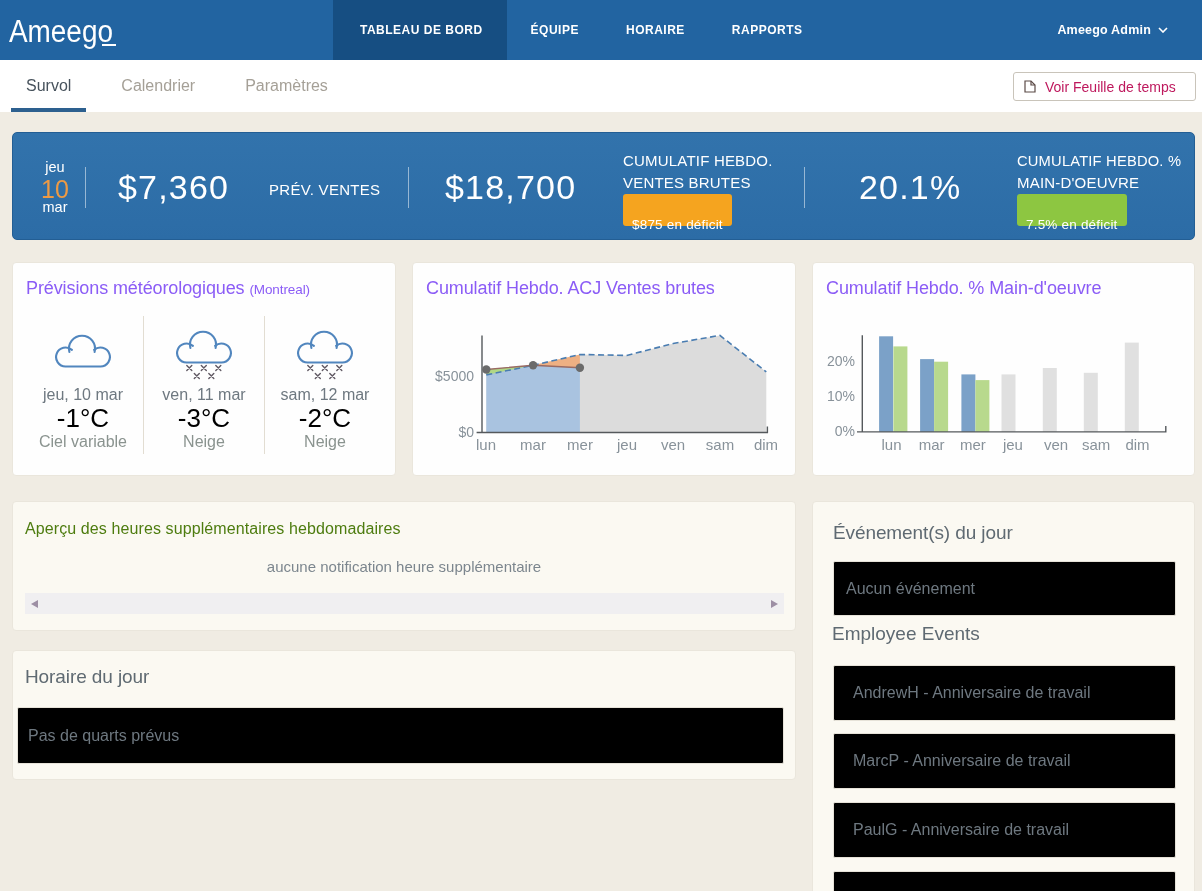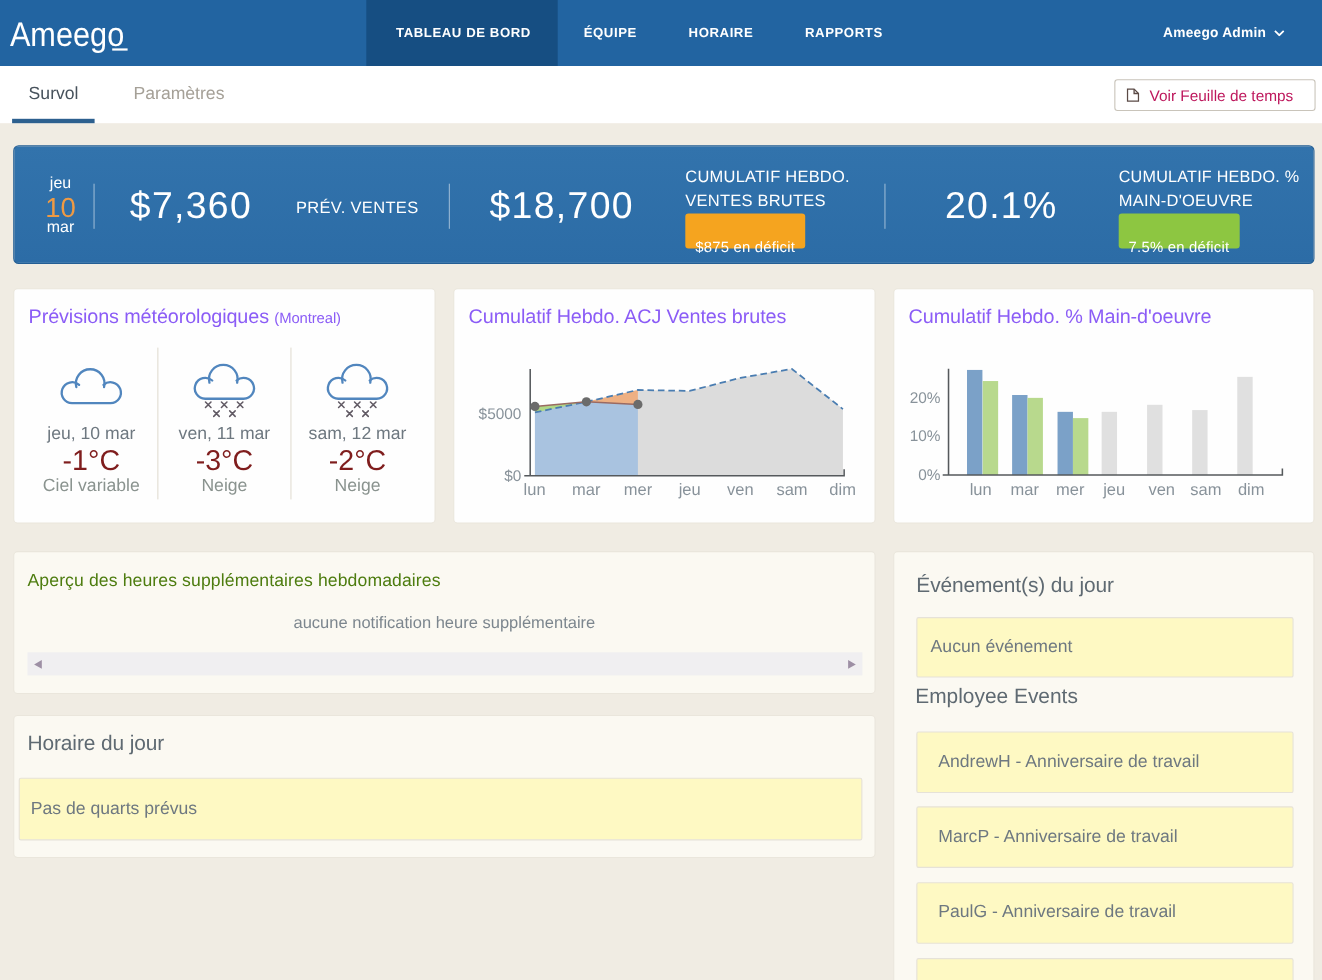--- a/index.html
+++ b/index.html
@@ -52,36 +52,36 @@
 .c3 { width:383px; height:214px; position:relative; background:#fefefe; }
 .card h2 { font-weight:400; font-size:18px; letter-spacing:-0.1px; color:#8b5cf6; position:absolute; left:13px; top:15px; }
 .card h2 .small { font-size:13.5px; }
 
 
 .wcols { position:absolute; top:53px; left:10px; right:10px; display:flex; }
 .wcol { flex:1; text-align:center; height:138px; }
 .wicon { height:50px; margin-top:14px; }
 .wcol + .wcol { border-left:1px solid #e2ddd2; }
 .wday { font-size:16px; color:#6e7880; margin-top:6px; }
-.wtemp { font-size:26px; color:#7f1d1d; margin-top:0px; line-height:1.12; }
+.wtemp { font-size:26px; color:#000000; margin-top:0px; line-height:1.12; }
 .wdesc { font-size:16px; color:#8a938f; margin-top:0px; }
 
 
 .row2 { display:flex; margin-top:25px; }
 .leftcol { width:784px; margin-right:16px; }
 .overtime { height:130px; position:relative; }
 .overtime h2 { position:absolute; left:12px; top:18px; font-size:16px; font-weight:400; letter-spacing:0.1px; color:#4d7c0f; }
 .ot-msg { position:absolute; top:56px; left:0; right:0; text-align:center; font-size:15px; color:#7c868e; }
 .scrollbar { position:absolute; left:12px; right:11px; top:91px; height:21px; background:#f0eff1; display:flex; align-items:center; justify-content:space-between; padding:0 6px; }
 .scrollbar .arr { width:0; height:0; border-style:solid; }
 .arr.left { border-width:4.5px 7px 4.5px 0; border-color:transparent #9d8fa4 transparent transparent; }
 .arr.right { border-width:4.5px 0 4.5px 7px; border-color:transparent transparent transparent #9d8fa4; }
 .schedule { margin-top:19px; height:130px; position:relative; }
 .schedule h2 { position:absolute; left:12px; top:15px; font-size:19px; font-weight:400; color:#5f6a72; }
-.whitebox { background:#fef9c3; border:1px solid #e6e2d8; border-radius:2px; }
+.whitebox { background:#000000; border:1px solid #e6e2d8; border-radius:2px; }
 .sched-box { position:absolute; left:4px; right:11px; top:56px; height:57px; display:flex; align-items:center; padding-left:10px; font-size:16px; color:#6e7880; }
 
 
 .events { width:383px; height:412px; position:relative; }
 .events h2 { position:absolute; left:20px; top:20px; font-size:19px; font-weight:400; color:#5f6a72; }
 .evt-box { position:absolute; left:20px; right:18px; height:56px; display:flex; align-items:center; padding-left:19px; font-size:16px; color:#6e7880; }
 .evt-h3 { position:absolute; left:19px; top:121px; font-size:19px; font-weight:400; color:#5f6a72; }
 
 </style>
 </head>
@@ -98,20 +98,21 @@
   <div class="admin">Ameego Admin
     <svg width="10" height="6" viewBox="0 0 10 6">
         <path d="M1 1 L5 5 L9 1" stroke="#fff" stroke-width="1.6" fill="none"></path>
       </svg>
   </div>
 </header>
 
 <div class="tabbar">
   <div class="tabs">
     <span class="tab active">Survol</span>
+    <span class="tab">Calendrier</span>
     <span class="tab">Paramètres</span>
   </div>
   <button class="btn-timesheet">
     <svg width="12" height="13" viewBox="0 0 12 13">
         <path d="M1 1 h6 l4 4 v7 h-10 z" fill="none" stroke="#5b4a46" stroke-width="1.2"></path>
         <path d="M7 1 v4 h4" fill="none" stroke="#5b4a46" stroke-width="1.2"></path>
       </svg>
     Voir Feuille de temps
   </button>
 </div>

